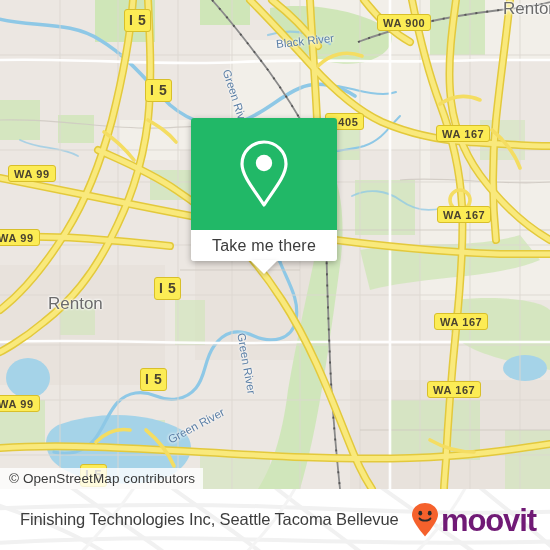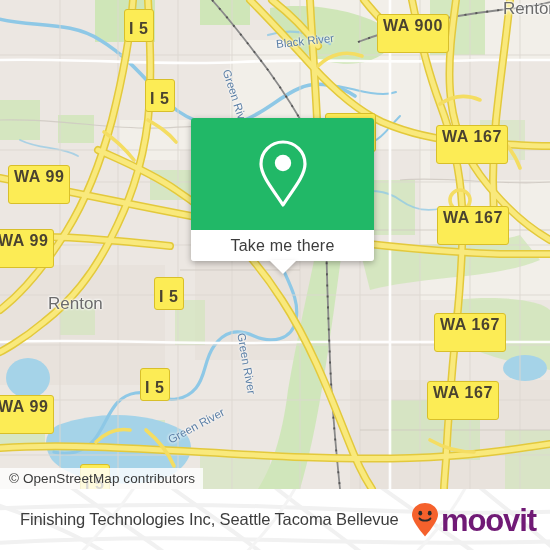--- a/index.html
+++ b/index.html
@@ -25,28 +25,28 @@
   }
 
   
   .shield{
     position:absolute;
     background:#fcec55;
     border:1.4px solid #d8bf2a;
     border-radius:3px;
     color:#4a4330;
     font-weight:bold;
-    font-size:16px;
+    font-size:11px;
     line-height:1;
-    padding:3px 5px 18px 5px;
+    padding:3px 5px 1px 5px;
     white-space:nowrap;
     letter-spacing:.6px;
     box-sizing:border-box;
   }
-  .shield.sm{font-size:16px;padding:11px 4px 4px 4px;}
+  .shield.sm{font-size:14px;padding:3px 4px 4px 4px;}
 
   .place{
     position:absolute;
     color:#6b6b6b;
     font-size:17px;
     white-space:nowrap;
     text-shadow:0 0 3px #fff,0 0 3px #fff,0 0 2px #fff;
   }
 
   .riverlbl{
@@ -54,21 +54,21 @@
     color:#5b7fa6;
     font-size:11.5px;
     white-space:nowrap;
     text-shadow:0 0 3px #fff,0 0 3px #fff;
   }
 
   
   .callout{
     position:absolute;
     left:191px;top:118px;
-    width:183px;
+    width:146px;
     border-radius:3px;
     box-shadow:0 2px 6px rgba(0,0,0,0.30);
     overflow:visible;
     background:transparent;
   }
   .callout-top{
     background:#21b867;
     height:112px;
     border-radius:3px 3px 0 0;
     display:flex;align-items:center;justify-content:center;

